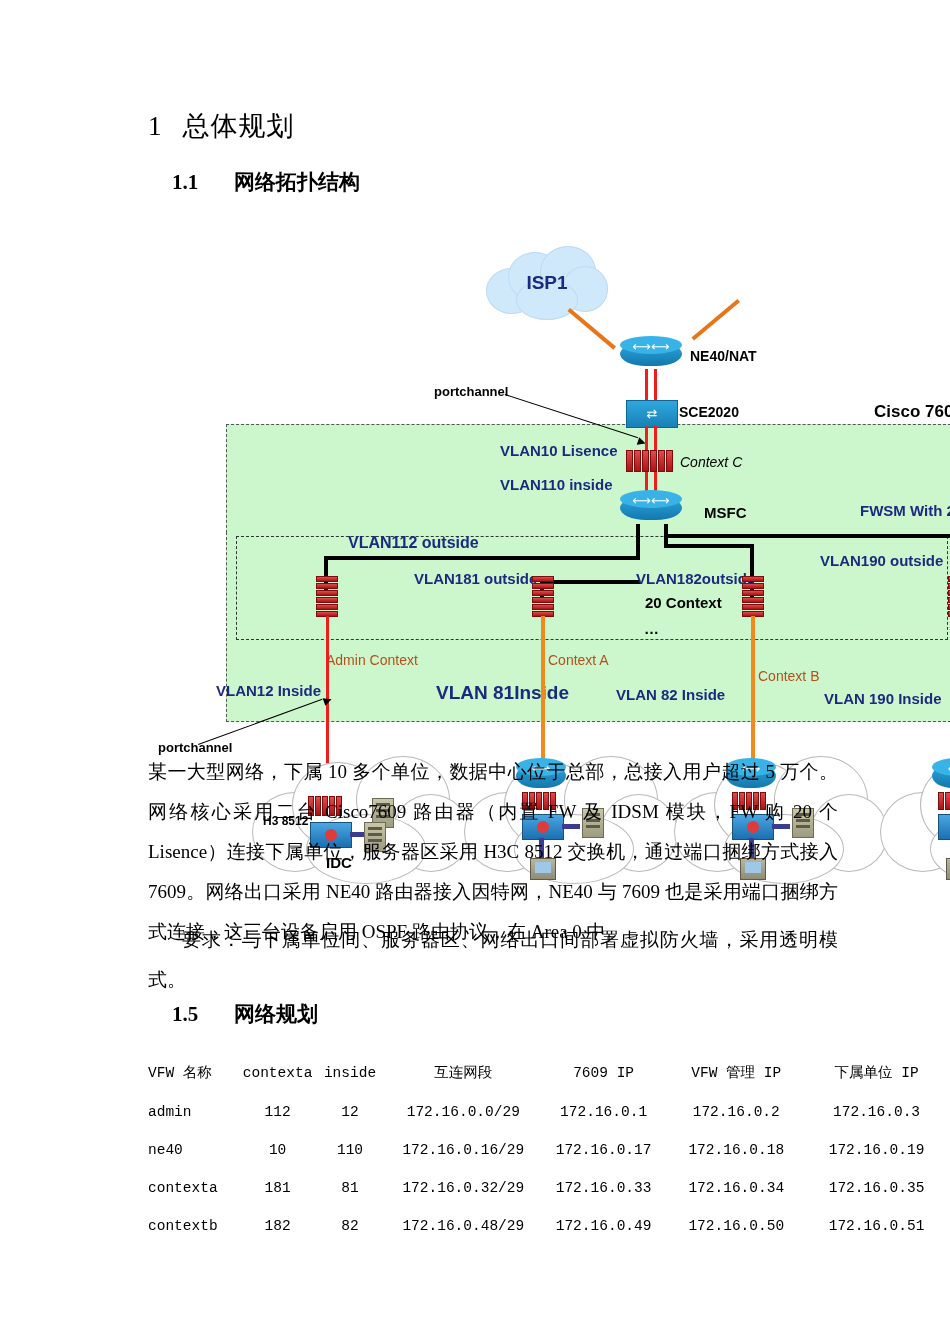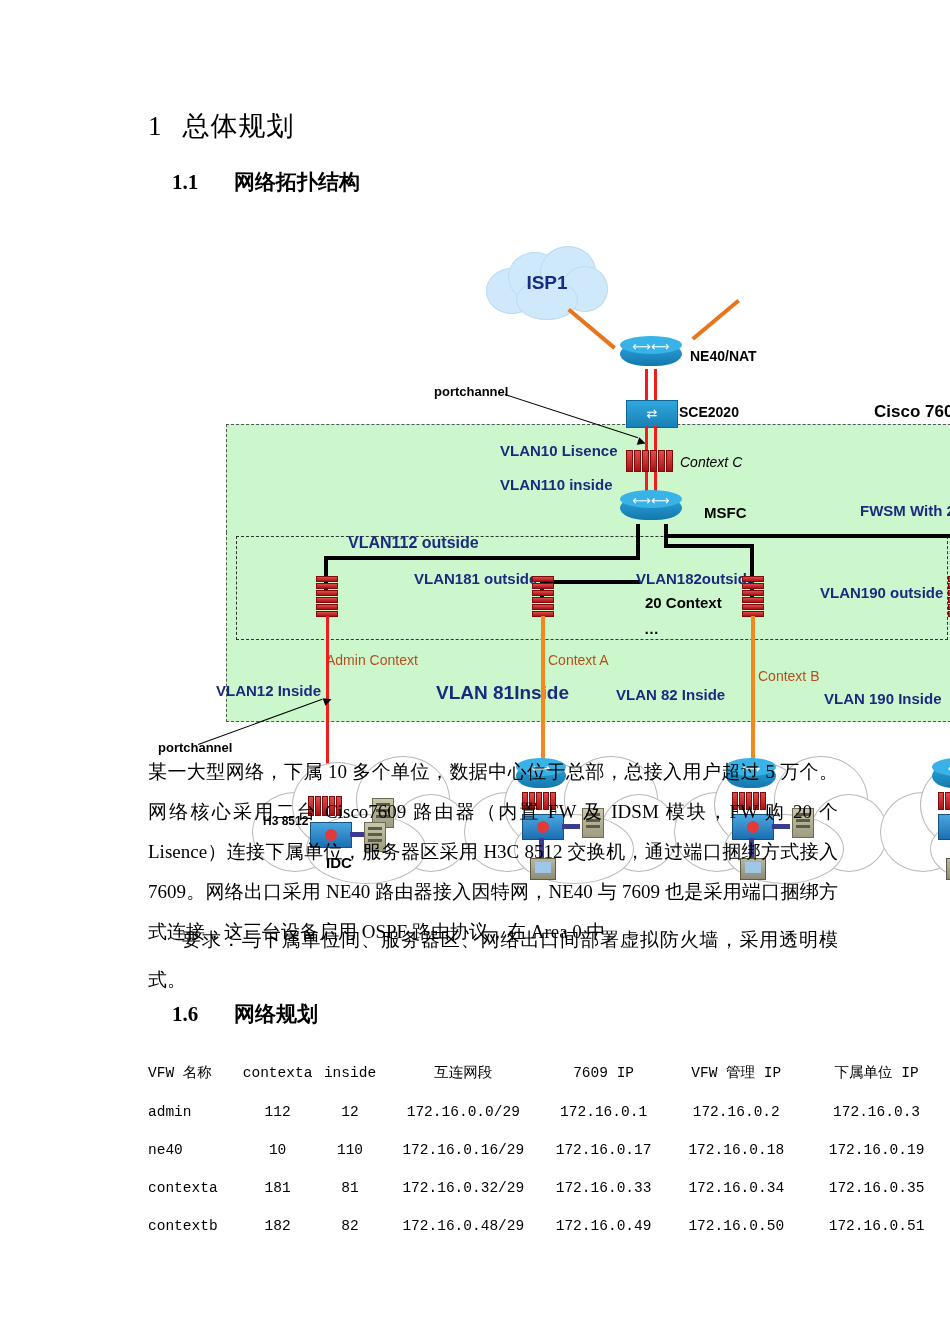--- a/index.html
+++ b/index.html
@@ -174,21 +174,21 @@
 
   <div class="h1">
     <span class="num">1</span><span>总体规划</span>
   </div>
 
   <div class="h2" id="h2-1">
     <span class="num">1.1</span><span>网络拓扑结构</span>
   </div>
 
   <div class="h2" id="h2-2">
-    <span class="num">1.6</span><span>网络规划</span>
+    <span class="num">1.5</span><span>网络规划</span>
   </div>
 
   <div class="diagram">
 
     <div class="greenbox"></div>
     <div class="greenbox2"></div>
     <div class="innerdash"></div>
 
     <div class="cloud" style="left:334px;top:10px;width:130px;height:78px;">
       <div class="blob" style="left:4px;top:22px;width:52px;height:46px;"></div>
@@ -267,21 +267,21 @@
     <div class="blackline" style="left:392px;top:344px;width:4px;height:20px;"></div>
 
     <div class="blackline" style="left:516px;top:308px;width:90px;height:4px;"></div>
     <div class="blackline" style="left:602px;top:308px;width:4px;height:56px;"></div>
 
     <div class="blackline" style="left:516px;top:298px;width:300px;height:4px;"></div>
 
     <div class="dlabel blue" style="left:200px;top:298px;font-size:16px;">VLAN112 outside</div>
     <div class="dlabel blue" style="left:266px;top:334px;font-size:15px;">VLAN181 outside</div>
     <div class="dlabel blue" style="left:488px;top:334px;font-size:15px;">VLAN182outside</div>
-    <div class="dlabel blue" style="left:672px;top:348px;font-size:15px;">VLAN190 outside</div>
+    <div class="dlabel blue" style="left:672px;top:316px;font-size:15px;">VLAN190 outside</div>
 
     <div class="dlabel black" style="left:462px;top:358px;font-size:15px;margin-left:35px;">20 Context</div>
     <div class="dlabel black" style="left:496px;top:384px;font-size:15px;">…</div>
 
     <div class="fw" style="left:168px;top:340px;">
       <div class="brick" style="top:0;"></div>
         <div class="brick" style="top:7px;"></div>
       <div class="brick" style="top:14px;"></div>
         <div class="brick" style="top:21px;"></div>
       <div class="brick" style="top:28px;"></div>

